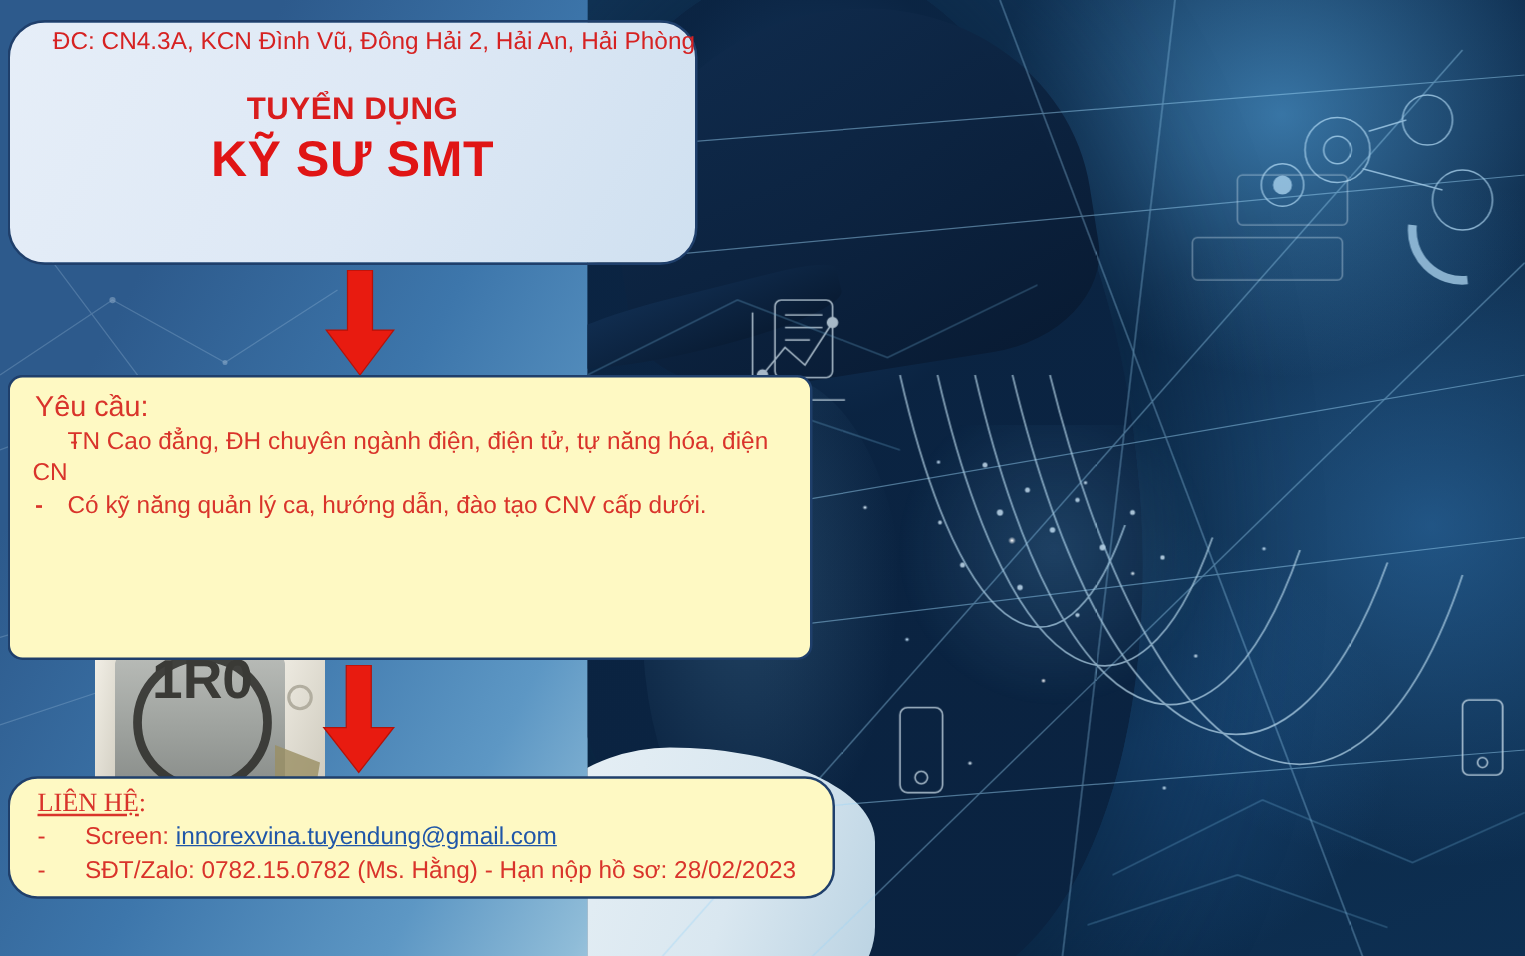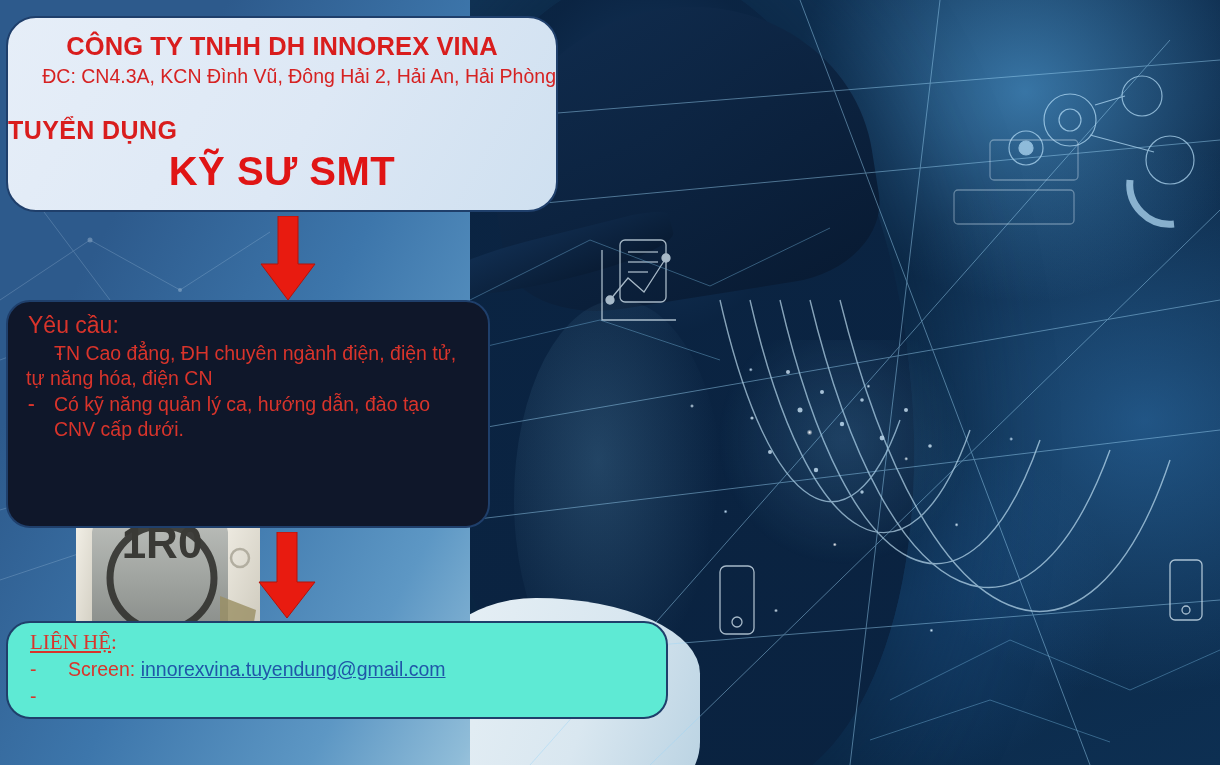--- a/index.html
+++ b/index.html
@@ -158,52 +158,53 @@
     left: 6px;
     top: 16px;
     width: 552px;
     height: 196px;
     border-radius: 30px;
     background: linear-gradient(120deg, #e6eef8 0%, #dde8f5 55%, #cfe0f0 100%);
   }
   .card-requirements {
     left: 6px;
     top: 300px;
-    width: 484px;
+    width: 644px;
     height: 228px;
-    border-radius: 24px;
-    background: #0f172a;
+    border-radius: 12px;
+    background: #fef9c3;
   }
   .card-contact {
     left: 6px;
     top: 621px;
     width: 662px;
     height: 98px;
     border-radius: 24px;
-    background: #5eead4;
+    background: #fef9c3;
   }
 
   
   .company-name {
     margin: 14px 0 0 0;
     text-align: center;
     color: #d91d1d;
     font-size: 25.5px;
     font-weight: bold;
     letter-spacing: .1px;
   }
   .company-address {
     margin: 4px 0 0 0;
     text-align: right;
     color: #d62222;
     font-size: 19.5px;
     font-weight: normal;
   }
   .recruit-label {
     margin: 28px 0 0 0;
+    text-align: center;
     color: #d91d1d;
     font-size: 25px;
     font-weight: bold;
     letter-spacing: .4px;
   }
   .job-title {
     margin: 4px 0 0 0;
     text-align: center;
     color: #e01515;
     font-size: 40px;
@@ -402,21 +403,20 @@
 
   <svg class="arrow arrow-1" width="60" height="86" viewBox="0 0 60 86">
     <path d="M20 0 L40 0 L40 48 L57 48 L30 84 L3 48 L20 48 Z" fill="#e81b10" stroke="#b51208" stroke-width="1"></path>
   </svg>
 
   <svg class="arrow arrow-2" width="62" height="88" viewBox="0 0 62 88">
     <path d="M21 0 L41 0 L41 50 L59 50 L31 86 L3 50 L21 50 Z" fill="#e81b10" stroke="#b51208" stroke-width="1"></path>
   </svg>
 
   <div class="card card-header">
-    <div class="company-name">CÔNG TY TNHH DH INNOREX VINA</div>
     <div class="company-address">ĐC: CN4.3A, KCN Đình Vũ, Đông Hải 2, Hải An, Hải Phòng</div>
     <div class="recruit-label">TUYỂN DỤNG</div>
     <div class="job-title">KỸ SƯ SMT</div>
   </div>
 
   <div class="card card-requirements">
     <div class="req-heading">Yêu cầu:</div>
     <ul class="req-list">
       <li class="req-item no-indent">
         <span class="req-dash">-</span>
@@ -443,16 +443,17 @@
     <div class="contact-row">
       <span class="dash">-</span>
       <span class="txt">
         <span>Screen:</span>
         <a class="email-link" href="#">innorexvina.tuyendung@gmail.com</a>
       </span>
     </div>
 
     <div class="contact-row">
       <span class="dash">-</span>
+      <span class="txt">SĐT/Zalo: 0782.15.0782 (Ms. Hằng) - Hạn nộp hồ sơ: 28/02/2023</span>
     </div>
   </div>
 
 </div>
 
 </body></html>

